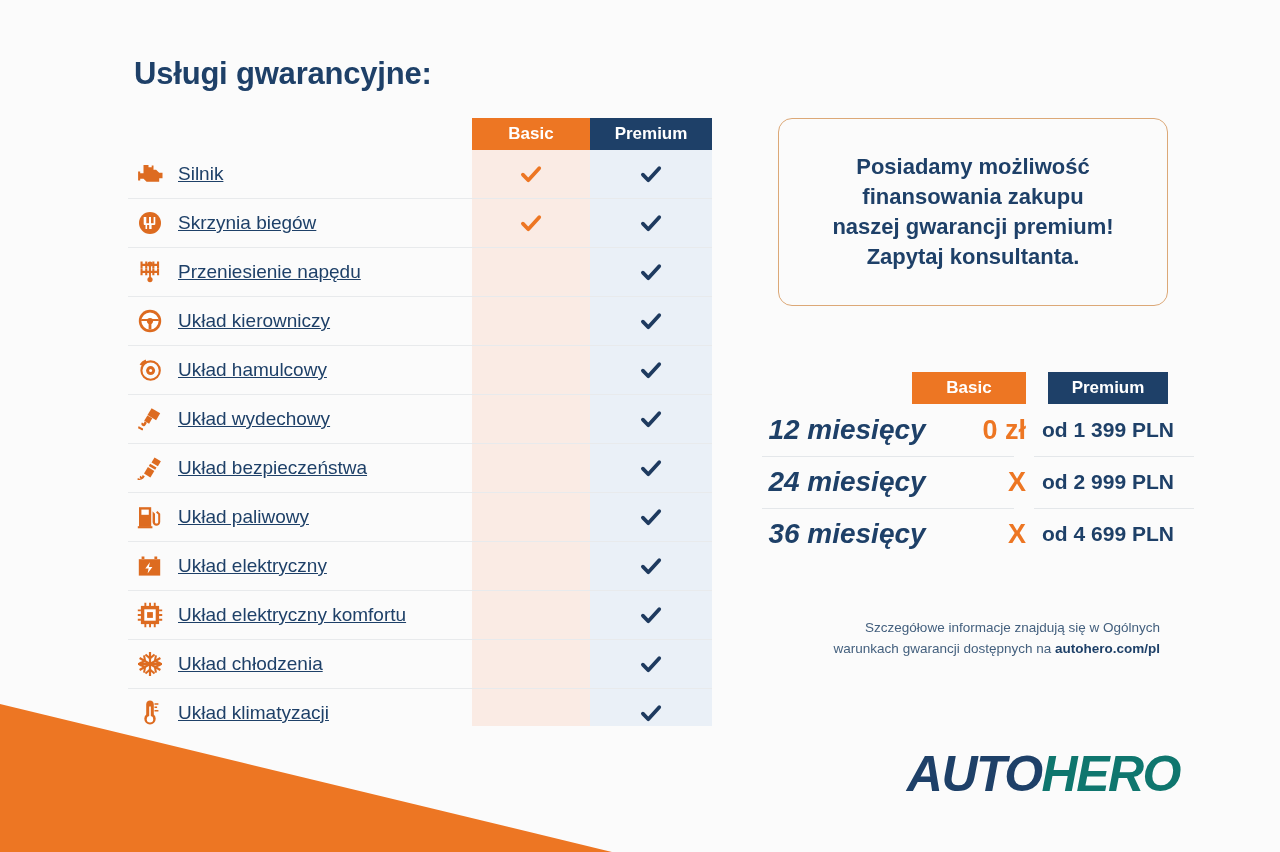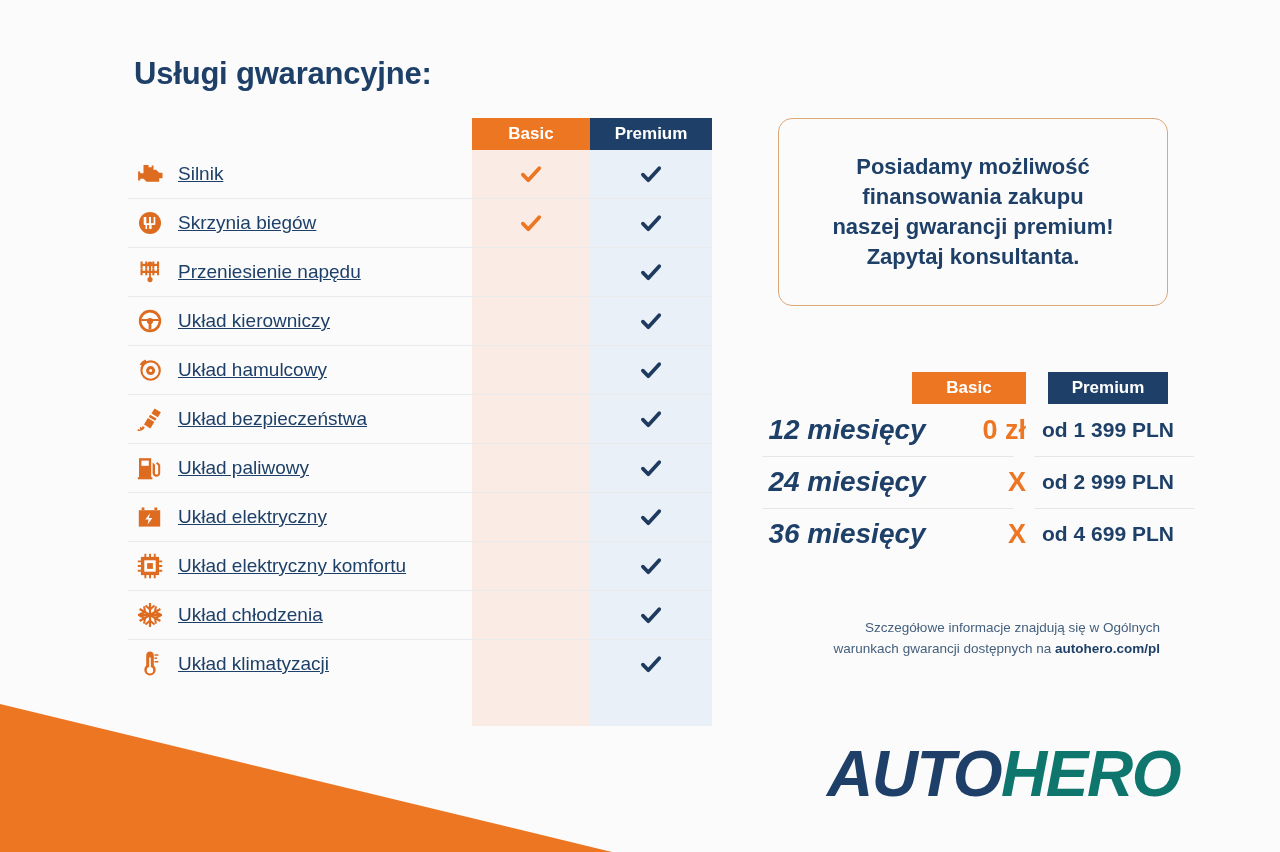--- a/index.html
+++ b/index.html
@@ -118,21 +118,21 @@
   #fineprint{
     position:absolute;left:0;top:618px;width:440px;
     text-align:right;font-size:13.5px;line-height:1.55;color:#44607E;
   }
   #fineprint b{color:#1E4068;font-weight:bold;}
 
   
   #logo{
     position:absolute;left:40px;top:742px;width:420px;height:64px;
     display:flex;align-items:center;justify-content:flex-end;
-    font-size:64px;font-weight:bold;font-style:italic;letter-spacing:-1.5px;
+    font-size:50px;font-weight:bold;font-style:italic;letter-spacing:-1.5px;
   }
   #logo .auto{color:#1E4068;}
   #logo .hero{color:#0f766e;}
 </style>
 </head>
 <body>
 
 <div id="stage">
 
   <div id="wedge">
@@ -228,20 +228,37 @@
           <div class="row">
             <span class="ico">
               <svg width="26" height="26" viewBox="0 0 26 26">
                 <circle fill="none" stroke="currentColor" stroke-width="2.1" cx="13.6" cy="13.6" r="9.2"></circle>
                 <circle fill="currentColor" cx="13.6" cy="13.6" r="4.5"></circle>
                 <circle fill="#fff" cx="13.6" cy="13.6" r="1.5"></circle>
                 <path fill="currentColor" d="M2.6 7.6a10.6 10.6 0 0 1 6-5.1l1.3 3.4a7 7 0 0 0-4 3.4L2.6 7.6z"></path>
               </svg>
             </span>
             <span class="lbl">Układ hamulcowy</span>
+            <div class="cell c-basic"></div>
+            <div class="cell c-premium">
+              <svg class="chk navy" width="26" height="26" viewBox="0 0 24 24" aria-hidden="true">
+                <path fill="none" stroke="currentColor" stroke-width="3.4" stroke-linecap="round" stroke-linejoin="round" d="M4.5 12.6l5 5.2L19.6 6.6"></path>
+              </svg>
+            </div>
+          </div>
+          <div class="row">
+            <span class="ico">
+              <svg width="26" height="24" viewBox="0 0 26 24">
+                <path fill="currentColor" d="M14.6 1.2l8.6 5.1-4.1 6.9-8.6-5.1z"></path>
+                <path fill="currentColor" d="M10.4 8.4l4.9 2.9-3.2 5.4-4.9-2.9z"></path>
+                <path fill="currentColor" d="M7.6 14.3l2.3 1.4-1.3 2.2c-.7 1.2-2.1 1.6-3.2.9-1-.6-1.3-1.8-.8-2.8l.3-.5 1.9 1.1.8-2.3z"></path>
+                <path fill="currentColor" d="M1.2 19.4c1.4 0 2.2.5 2.9 1 .6.5 1 .8 1.9.8v2.1c-1.5 0-2.3-.5-3-1-.6-.5-1-.8-1.8-.8v-2.1z"></path>
+              </svg>
+            </span>
+            <span class="lbl">Układ wydechowy</span>
             <div class="cell c-basic"></div>
             <div class="cell c-premium">
               <svg class="chk navy" width="26" height="26" viewBox="0 0 24 24" aria-hidden="true">
                 <path fill="none" stroke="currentColor" stroke-width="3.4" stroke-linecap="round" stroke-linejoin="round" d="M4.5 12.6l5 5.2L19.6 6.6"></path>
               </svg>
             </div>
           </div>
           <div class="row">
             <span class="ico">
               <svg width="26" height="24" viewBox="0 0 26 24">

